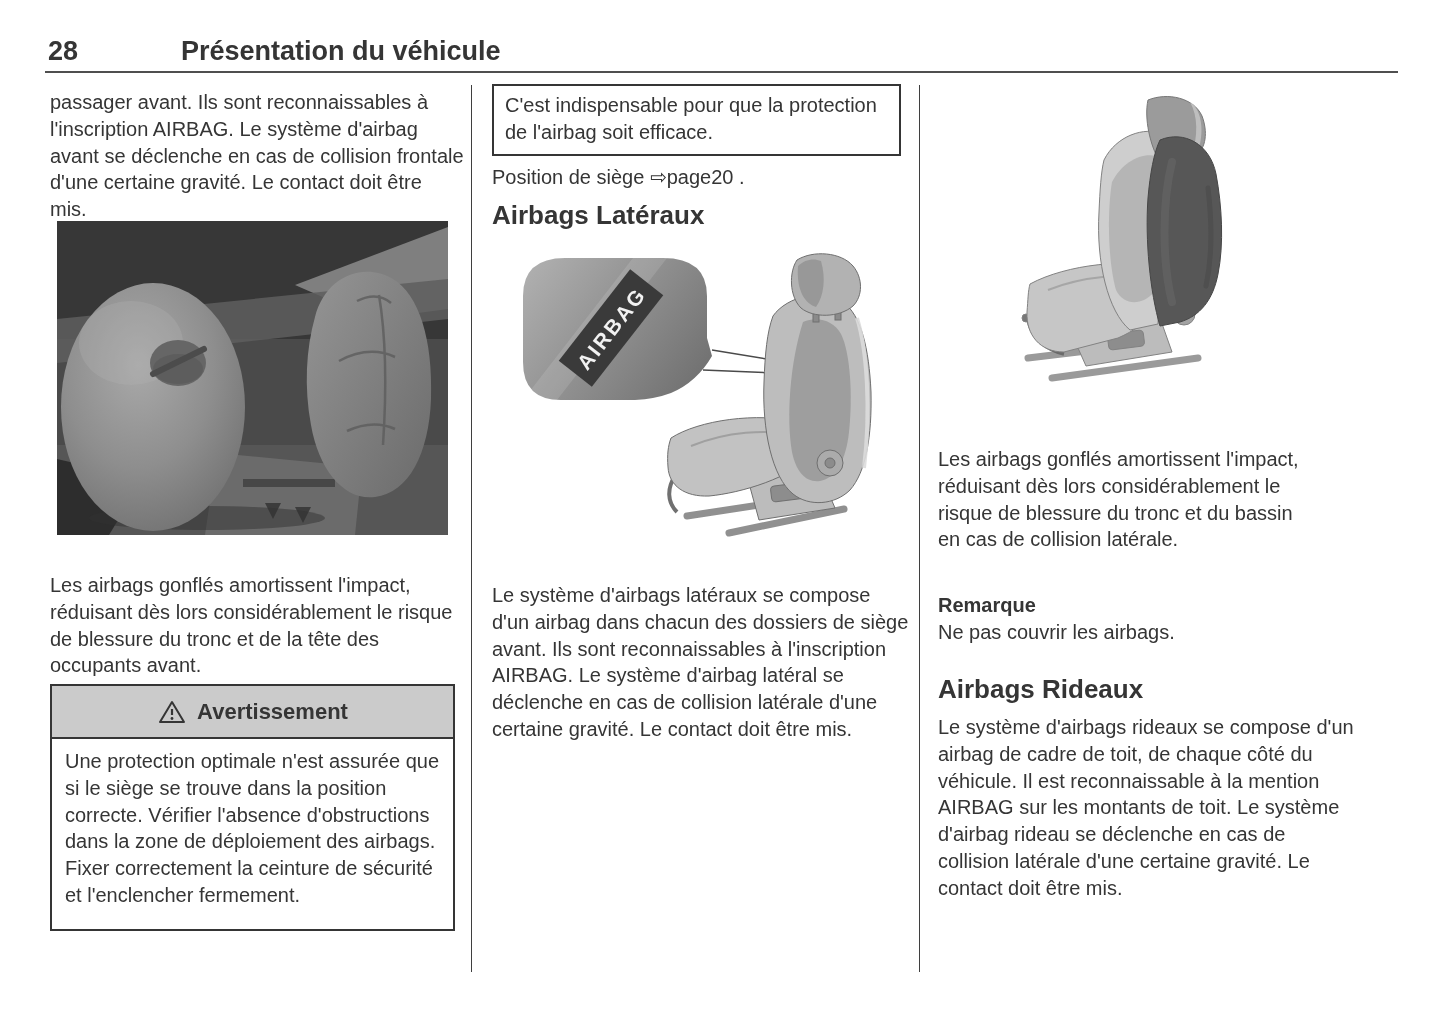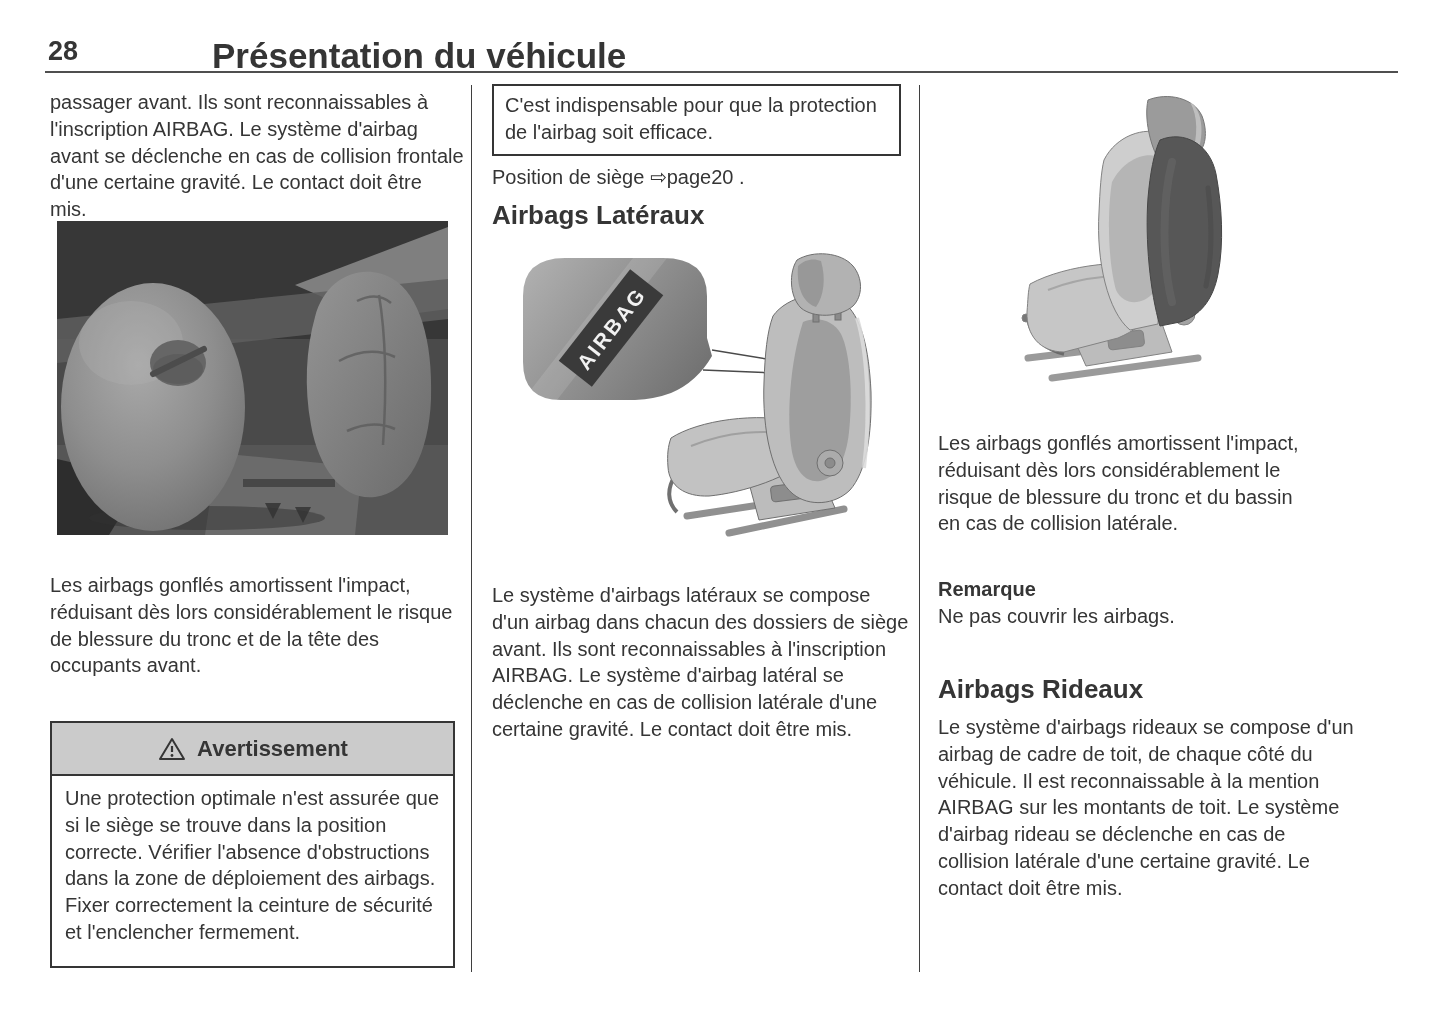--- a/index.html
+++ b/index.html
@@ -4,21 +4,21 @@
 <style>
   html,body{margin:0;padding:0;background:#fff;}
   body{width:1445px;height:1018px;position:relative;overflow:hidden;
        font-family:"Liberation Sans","DejaVu Sans",sans-serif;color:#353535;}
   .abs{position:absolute;}
   p{margin:0;white-space:pre-line;}
   .body-text{font-size:20px;line-height:26.8px;}
   .bold{font-weight:bold;margin-top:39px;}
   .heading{font-size:26px;font-weight:bold;}
   .page-num{font-size:27px;font-weight:bold;text-align:center;}
-  .chapter{font-size:35px;font-weight:bold;margin-left:31px;}
+  .chapter{font-size:27px;font-weight:bold;}
   .hrule{background:#4f4f4f;height:2px;}
   .vsep{width:0;border-left:1.5px solid #3f3f3f;}
   .warnbox{border:2px solid #353535;background:#fff;}
   .warnhead{background:#cbcbcb;border-bottom:2px solid #353535;height:51px;
             display:flex;align-items:center;justify-content:center;gap:10px;
             font-size:22px;font-weight:bold;}
   .warnbody{padding:9px 13px 20px 13px;}
   .contbox{border:2px solid #353535;padding:6px 11px 8px 11px;}
   svg text{font-family:"Liberation Sans","DejaVu Sans",sans-serif;}
 </style>
@@ -68,21 +68,21 @@
   <ellipse cx="121" cy="142" rx="28" ry="23" fill="#666666"></ellipse>
   <ellipse cx="121" cy="148" rx="25" ry="15" fill="#5a5a5a" opacity="0.7"></ellipse>
   <line x1="96" y1="153" x2="147" y2="128" stroke="#4c4c4c" stroke-width="6" stroke-linecap="round"></line>
 </svg>
 
 <div class="abs body-text" style="left:50px;top:572px;width:414px;">Les airbags gonflés amortissent l'impact,
 réduisant dès lors considérablement le
 risque de blessure du tronc et de la tête
 des occupants avant.</div>
 
-<div class="abs warnbox" style="left:50px;top:721px;width:401px;">
+<div class="abs warnbox" style="left:50px;top:684px;width:401px;">
   <div class="warnhead">
     <svg width="30" height="26" viewBox="0 0 30 26">
       <path d="M15 3 L27 23 H3 Z" fill="none" stroke="#353535" stroke-width="2" stroke-linejoin="round"></path>
       <line x1="15" y1="10" x2="15" y2="16" stroke="#353535" stroke-width="2.2"></line>
       <circle cx="15" cy="19.5" r="1.4" fill="#353535"></circle>
     </svg>
     <span>Avertissement</span>
   </div>
   <div class="warnbody body-text">Une protection optimale n'est assurée
 que si le siège se trouve dans la
@@ -165,21 +165,21 @@
     <path d="M92,68 C104,44 132,34 152,42 L150,90 L146,232 L118,238 C96,220 84,170 87,120 C88,98 89,80 92,68 Z" fill="#cecece"></path>
     <path d="M100,90 C110,70 130,60 144,64 L142,200 C130,214 112,214 104,198 C96,170 95,120 100,90 Z" fill="#b0b0b0" stroke="none" opacity="0.85"></path>
     <path d="M136,8 C156,0 182,6 190,24 C196,40 194,56 184,64 L148,70 C138,54 132,26 136,8 Z" fill="#9b9b9b" stroke="#777777"></path>
     <path d="M178,10 C188,16 192,34 188,52 L180,62 C186,44 186,24 178,10 Z" fill="#c2c2c2" stroke="none" opacity="0.9"></path>
     <path d="M148,48 C172,38 198,52 204,82 C210,114 212,152 206,182 C201,208 188,224 168,230 L148,234 C138,200 133,148 136,106 C138,82 142,60 148,48 Z" fill="#575757" stroke="#464646"></path>
     <path d="M160,70 C150,110 150,170 160,210" stroke="#6a6a6a" stroke-width="8" fill="none" opacity="0.5" stroke-linecap="round"></path>
     <path d="M196,96 C200,130 200,166 194,194" stroke="#494949" stroke-width="5" fill="none" opacity="0.6" stroke-linecap="round"></path>
   </g>
 </svg>
 
-<div class="abs" style="left:938px;top:430px;width:414px;">
+<div class="abs" style="left:938px;top:446px;width:414px;">
   <p class="body-text">Les airbags gonflés amortissent l'impact,
 réduisant dès lors considérablement le
 risque de blessure du tronc et du bassin
 en cas de collision latérale.</p>
   <p class="body-text bold">Remarque</p>
   <p class="body-text">Ne pas couvrir les airbags.</p>
 </div>
 
 <div class="abs heading" style="left:938px;top:674px;">Airbags Rideaux</div>
 

